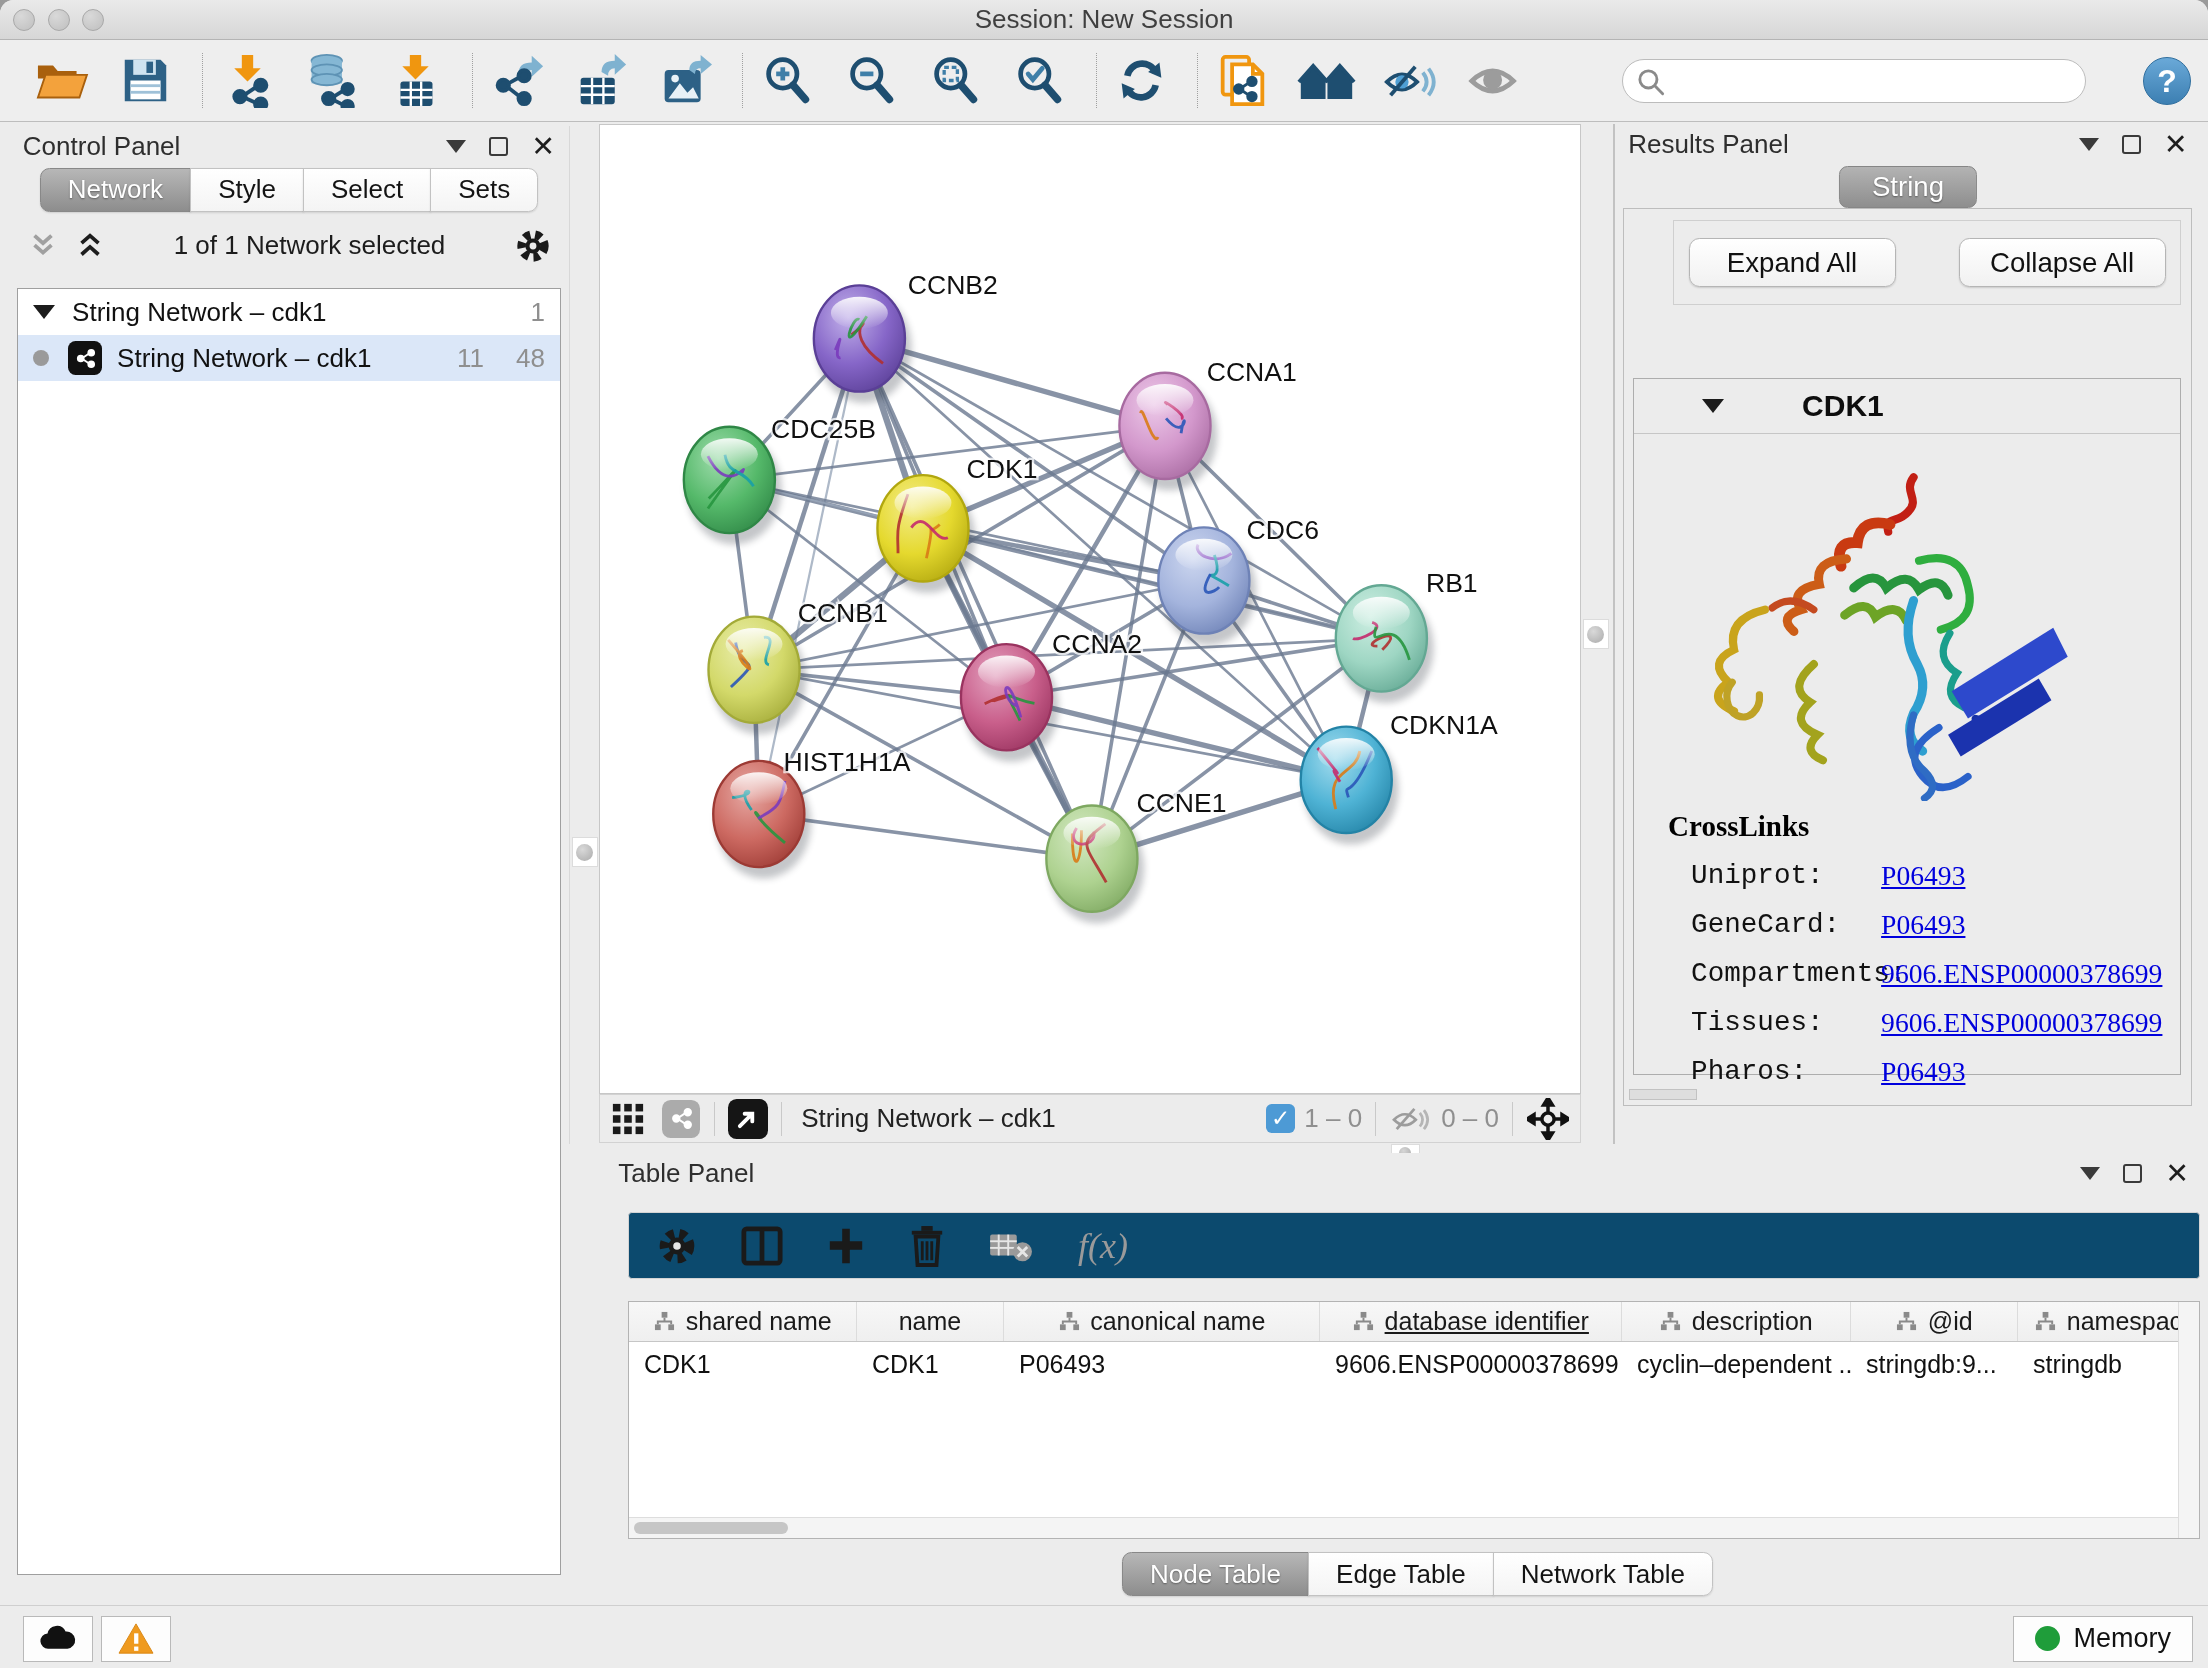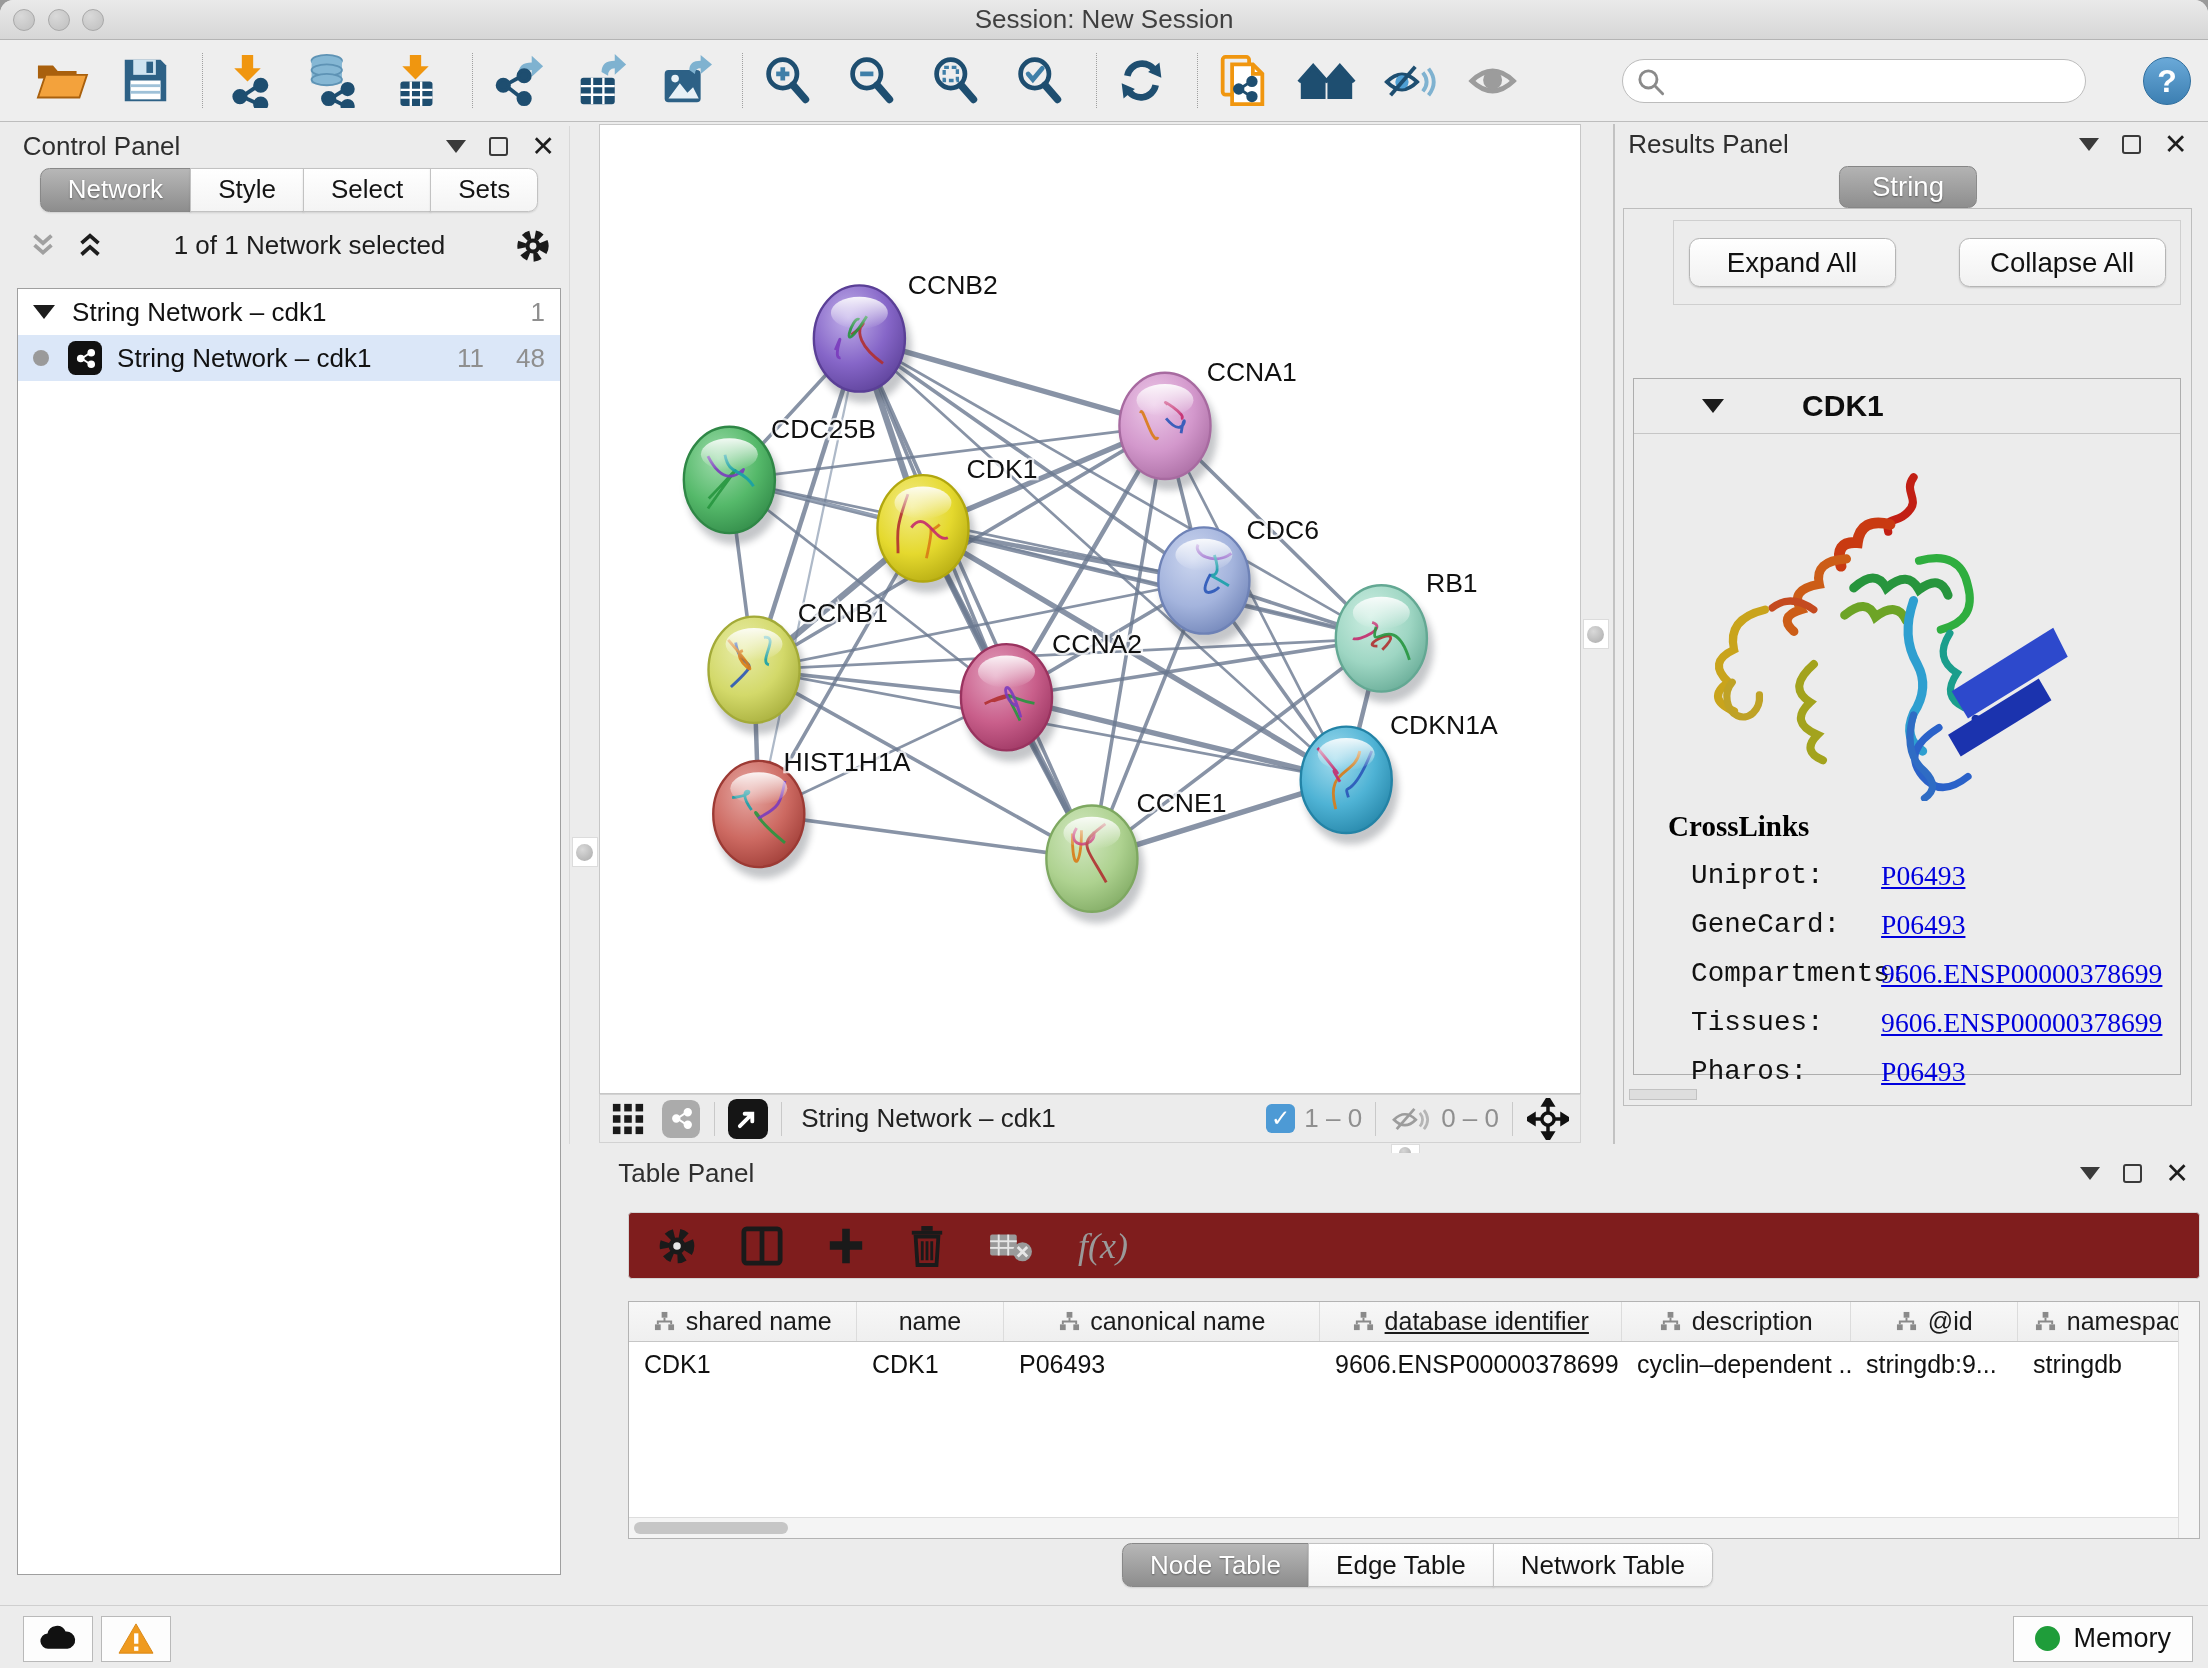--- a/index.html
+++ b/index.html
@@ -96,33 +96,33 @@
   #protein-art { margin:17px 0 0 42px; }
   #xl-block { margin:5.7px 0 0 34px; font-family:"Liberation Serif","DejaVu Serif",serif; }
   #xl-title { font-size:29px; font-weight:bold; color:#000; margin-bottom:15px; }
   .xrow { display:flex; font-size:27.6px; margin:17px 0 0 23px; }
   .xlabel { width:190px; color:#111;font-family:Liberation Mono, monospace; }
   .xval { color:#0000dd; text-decoration:underline; }
   #rp-mini { position:absolute; left:5.7px; bottom:4.8px; width:68px; height:10.5px; background:#dedede; border:1px solid #c2c2c2; }
 
   
   #table-panel { position:absolute; left:605px; top:1153px; right:0; height:434px; background:#ececec; }
-  #tp-toolbar { position:absolute; left:23px; right:7.6px; top:59px; height:67px; background:#7f1d1d;
+  #tp-toolbar { position:absolute; left:23px; right:7.6px; top:59px; height:67px; background:#0c4a6e;
     border:1px solid #d4d4d4; border-radius:3.8px; display:flex; align-items:center; gap:42px; padding-left:27px; }
   #tp-fx { font-family:"Liberation Serif","DejaVu Serif",serif; font-style:italic; font-size:36px; color:#9a9a9a; }
   #tablebox { position:absolute; left:23px; right:7.6px; top:148px; height:238px; background:#fff; border:1px solid #b3b3b3; }
   #thead { display:flex; height:40px; background:linear-gradient(#f7f7f7,#efefef); border-bottom:1px solid #c6c6c6; }
   .th { display:flex; align-items:center; justify-content:center; gap:9.5px; font-size:25px; color:#1a1a1a;
     border-right:1px solid #dcdcdc; overflow:hidden; white-space:nowrap; }
   .tr { display:flex; height:44px; }
   .td { display:flex; align-items:center; padding-left:15px; font-size:25px; color:#111; overflow:hidden; white-space:nowrap; }
   #hscroll { position:absolute; left:0; right:21px; bottom:0; height:21px; background:#f4f4f4; border-top:1px solid #ddd; }
   #hscroll .thumb { position:absolute; left:4.8px; top:3.8px; width:154px; height:12.4px; border-radius:6.7px; background:#c6c6c6; }
   #vscroll { position:absolute; right:0; top:0; bottom:0; width:21px; background:#f4f4f4; border-left:1px solid #ddd; }
-  #tp-tabs { position:absolute; left:517px; top:390px; display:flex; }
+  #tp-tabs { position:absolute; left:517px; top:399px; display:flex; }
 
   
   #status-bar { position:absolute; left:0; top:1605px; width:100%; height:63px; background:#ececec; border-top:1px solid #cfcfcf; }
   .sb-btn { position:absolute; top:9.5px; width:70px; height:46px; background:#fdfdfd; border:1px solid #b9b9b9;
     display:flex; align-items:center; justify-content:center; }
   #memory-btn { position:absolute; right:15px; top:9.5px; height:46px; padding:0 21px; background:#fdfdfd;
     border:1px solid #b9b9b9; display:flex; align-items:center; gap:13.3px; font-size:27px; color:#111;text-align:center; }
   #memory-btn .gdot { width:25px; height:25px; border-radius:50%; background:#1f9d3a; }
 </style>
 </head>

